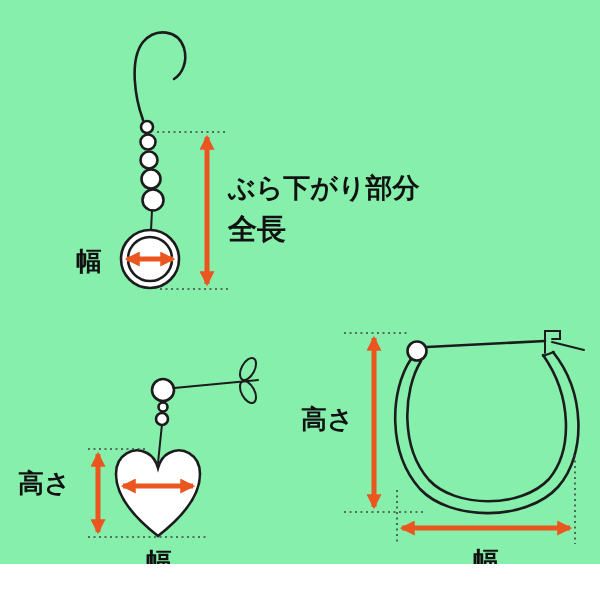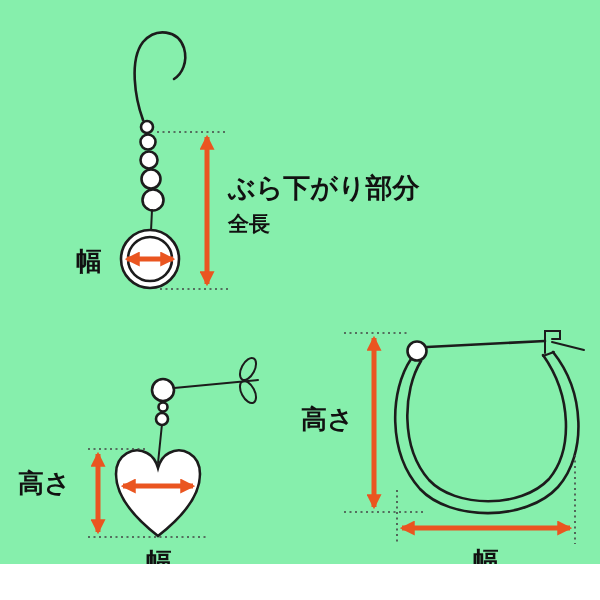--- a/index.html
+++ b/index.html
@@ -96,21 +96,21 @@
       <line class="guide" x1="344" y1="333" x2="410" y2="333"></line>
       <line class="guide" x1="344" y1="512" x2="424" y2="512"></line>
       <line class="guide" x1="397" y1="490" x2="397" y2="544"></line>
       <line class="guide" x1="575" y1="455" x2="575" y2="544"></line>
       <line class="arrow-line" x1="374" y1="338" x2="374" y2="507" marker-start="url(#arr)" marker-end="url(#arr)"></line>
       <line class="arrow-line" x1="402" y1="528" x2="570" y2="528" marker-start="url(#arr)" marker-end="url(#arr)"></line>
     </g>
   </svg>
 
   <div class="label" style="left:228px;top:172px;font-size:27px;">ぶら下がり部分</div>
-  <div class="label" style="left:228px;top:212px;font-size:21px;">全長</div>
+  <div class="label" style="left:228px;top:212px;font-size:29px;">全長</div>
   <div class="label" style="left:76px;top:246px;">幅</div>
 
   <div class="label" style="left:18px;top:468px;">高さ</div>
   <div class="label" style="left:146px;top:547px;">幅</div>
 
   <div class="label" style="left:301px;top:404px;">高さ</div>
   <div class="label" style="left:473px;top:546px;">幅</div>
 
 </div>
 

